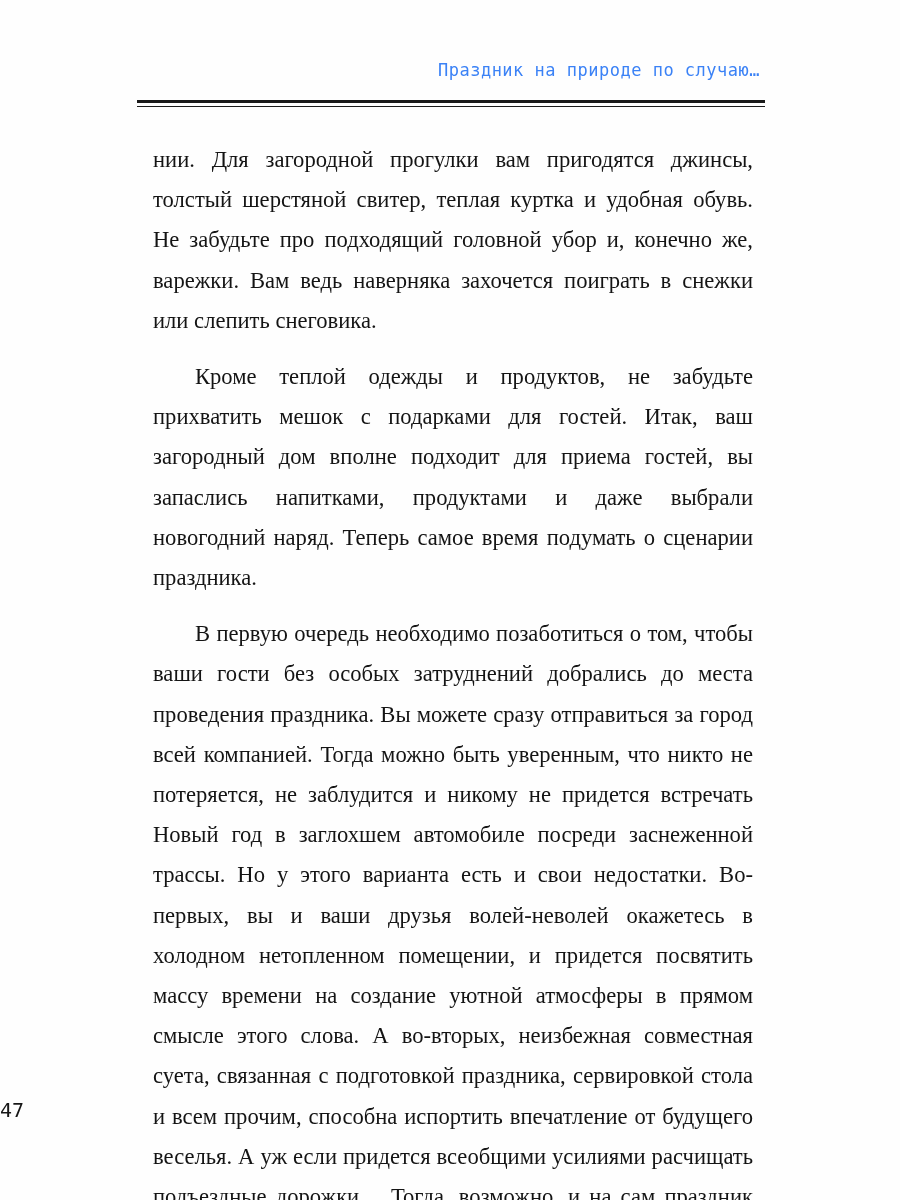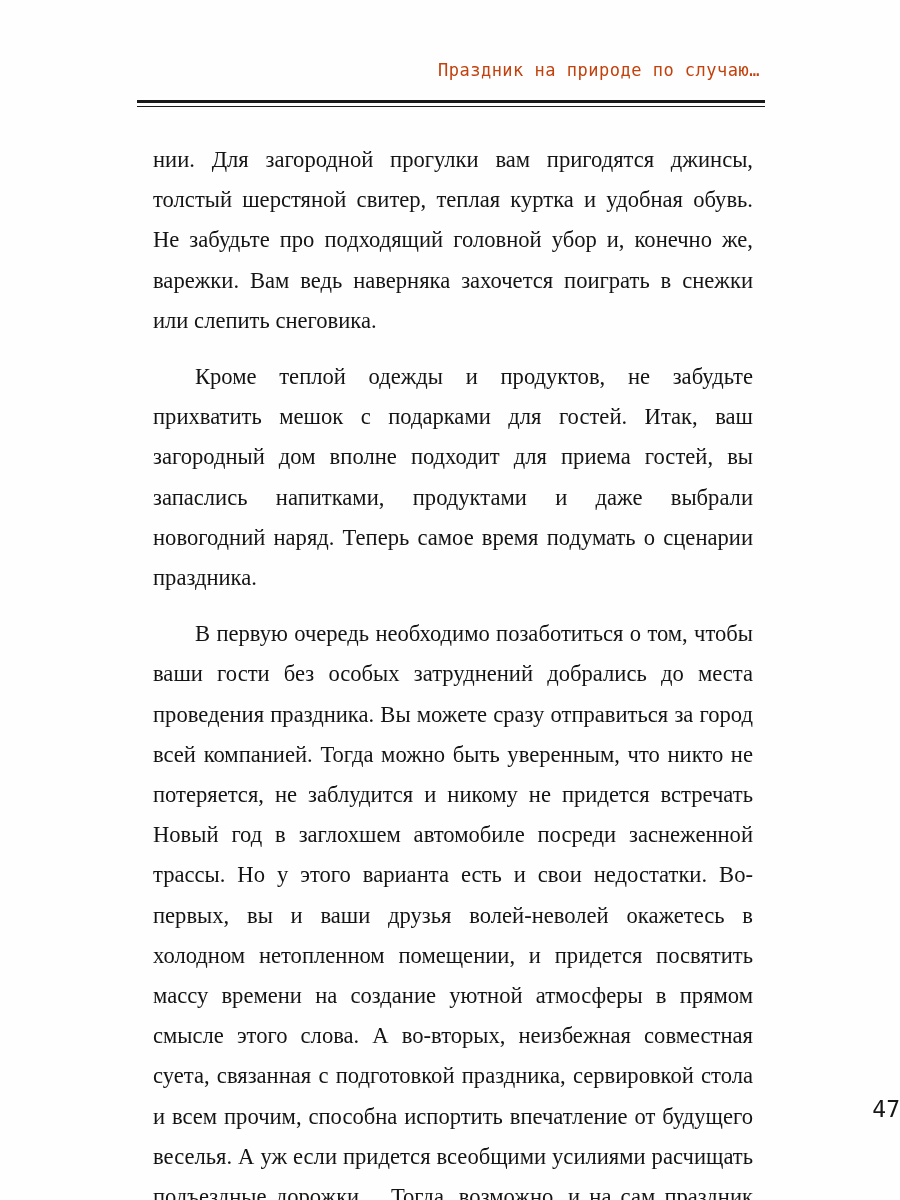--- a/index.html
+++ b/index.html
@@ -24,21 +24,21 @@
   }
   .running-head {
     position: absolute;
     top: 60px;
     left: 154px;
     right: 140px;
     text-align: right;
     font-family: "DejaVu Sans Mono", "Liberation Mono", monospace;
     font-size: 17px;
     letter-spacing: 0.5px;
-    color: #c2410c;
+    color: #3b82f6;
     white-space: nowrap;
   }
   .rule-group {
     position: absolute;
     top: 100px;
     left: 137px;
     width: 628px;
   }
   .rule-thick {
     height: 3px;
@@ -71,23 +71,23 @@
     text-indent: 0;
   }
   .body-text p.justify-last {
     text-align-last: left;
   }
   .folio {
     position: absolute;
     bottom: 78px;
     left: 0;
     width: 900px;
-    text-align: right;
+    text-align: left;
     font-family: "DejaVu Sans Mono", "Liberation Mono", monospace;
-    font-size: 23px;
+    font-size: 20px;
     color: #161616;
   }
 </style>
 </head>
 <body>
 
 <div class="page">
 
   <div class="running-head">Праздник на природе по случаю…</div>
 

